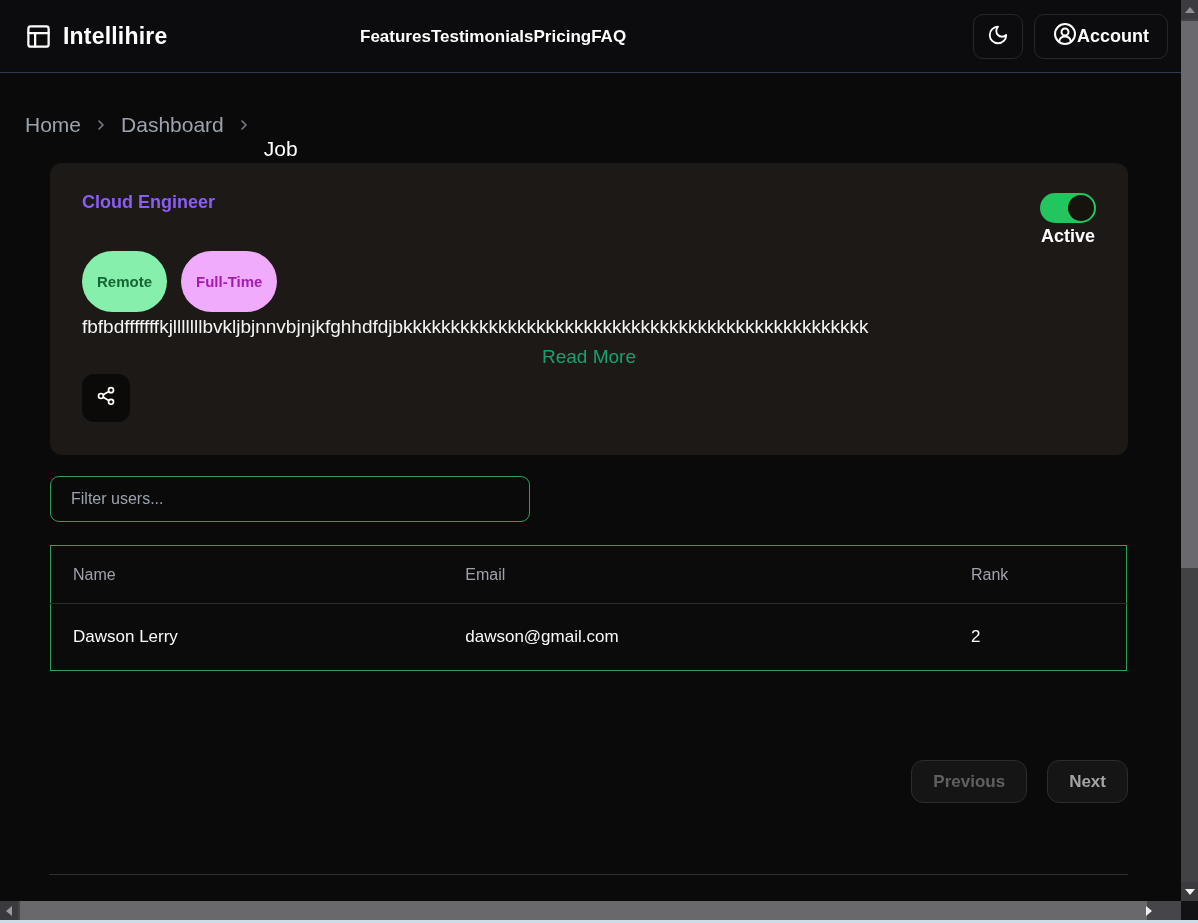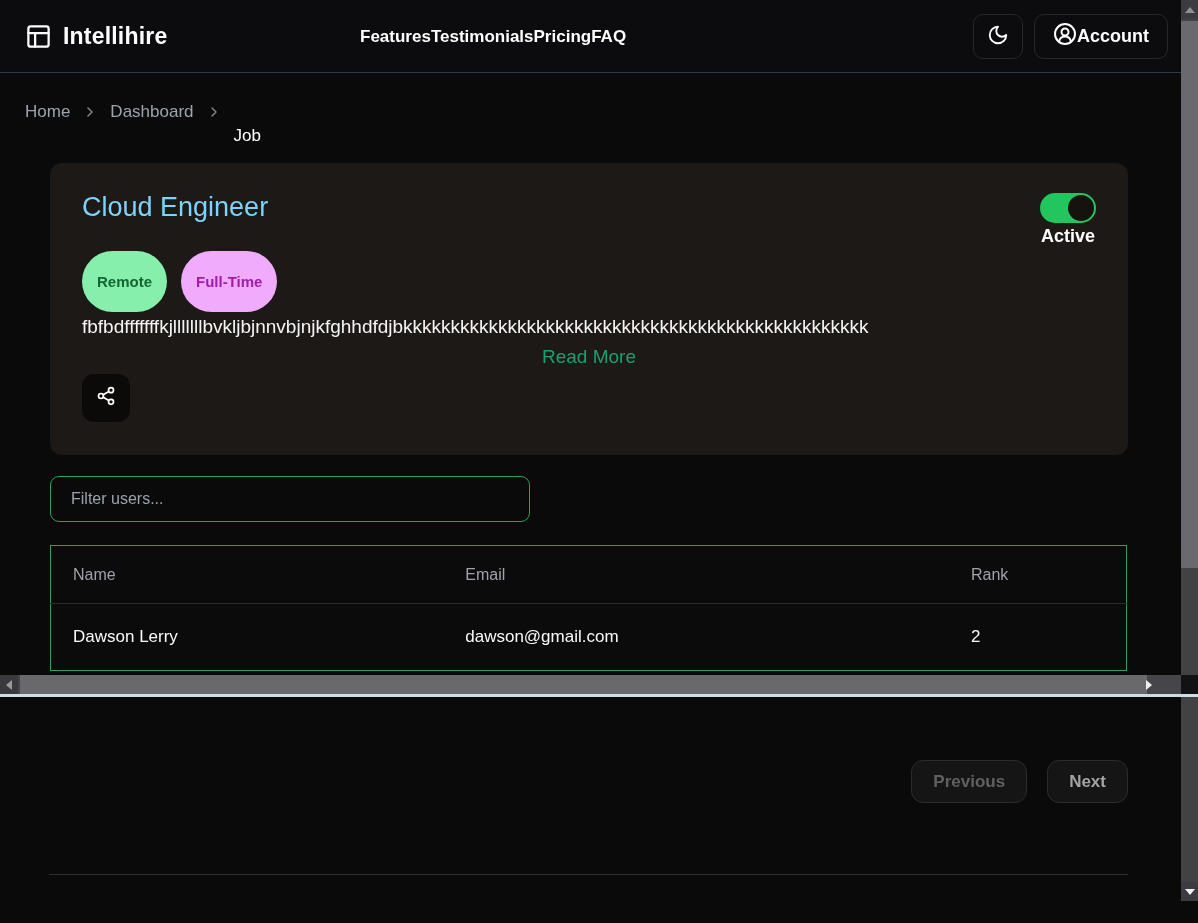--- a/index.html
+++ b/index.html
@@ -1,21 +1,21 @@
 <!DOCTYPE html>
 <html><head>
 <meta charset="utf-8">
 <style>
   * { margin:0; padding:0; box-sizing:border-box; }
   html,body { width:1198px; height:923px; }
   body {
     font-family:"Liberation Sans", sans-serif;
     background:#0a0a0a; color:#fafafa; overflow:hidden; position:relative;
   }
-  .viewport { position:absolute; inset:0; width:1198px; height:697px; background:#0a0a0a; }
+  .viewport { position:absolute; inset:0; width:1198px; height:923px; background:#0a0a0a; }
 
   
   .nav {
     position:absolute; top:0; left:0; width:1181px; height:73px;
     background:#0c0c0e; border-bottom:1px solid #2e3d4f;
     display:flex; align-items:center; padding:0 25px;
   }
   .brand { display:flex; align-items:center; gap:11px; cursor:pointer; }
   .brand svg { display:block; }
   .brand-name { font-size:23px; font-weight:700; color:#fff; letter-spacing:.2px; }
@@ -26,31 +26,31 @@
     width:50px; height:45px; border:1px solid #28282c; border-radius:10px;
     background:#0c0c0e; display:flex; align-items:center; justify-content:center; cursor:pointer;
   }
   .account-btn {
     height:45px; border:1px solid #28282c; border-radius:10px; background:#0c0c0e;
     display:flex; align-items:center; padding:0 18px; cursor:pointer;
     color:#fff; font-size:18px; font-weight:700;
   }
 
   
-  .breadcrumb { position:absolute; top:78px; left:25px; display:flex; align-items:center; gap:12px; font-size:17px; }
+  .breadcrumb { position:absolute; top:89px; left:25px; display:flex; align-items:center; gap:12px; font-size:21px; }
   .crumb { color:#9ca3af; cursor:pointer; }
   .crumb.current { color:#ffffff; font-weight:500; cursor:default;margin-top:48px; }
   .crumb-sep { color:#6b7280; display:flex; align-items:center; }
 
   
   .job-card {
     position:absolute; top:163px; left:50px; width:1078px; height:292px;
     background:#1c1917; border-radius:12px;
   }
-  .job-title { position:absolute; left:32px; top:29px; font-size:27px; font-weight:400; color:#7dd3fc; }
+  .job-title { position:absolute; left:32px; top:29px; font-size:18px; font-weight:700; color:#8b5cf6; }
   .toggle-wrap { position:absolute; right:32px; top:30px; display:flex; flex-direction:column; align-items:center; gap:3px; }
   .toggle { width:56px; height:30px; border-radius:15px; background:#22c55e; position:relative; cursor:pointer; }
   .toggle-knob { position:absolute; top:2px; right:2px; width:26px; height:26px; border-radius:50%; background:#16130f; }
   .toggle-label { font-size:18px; font-weight:600; color:#fff; }
   .badges { position:absolute; left:32px; top:88px; display:flex; gap:14px; }
   .badge { border-radius:999px; padding:22px 15px; font-size:15px; font-weight:700; }
   .badge.remote { background:#86efac; color:#166534; }
   .badge.fulltime { background:#f0abfc; color:#a21caf; }
   .job-desc {
     position:absolute; left:32px; top:153px; width:1014px;

